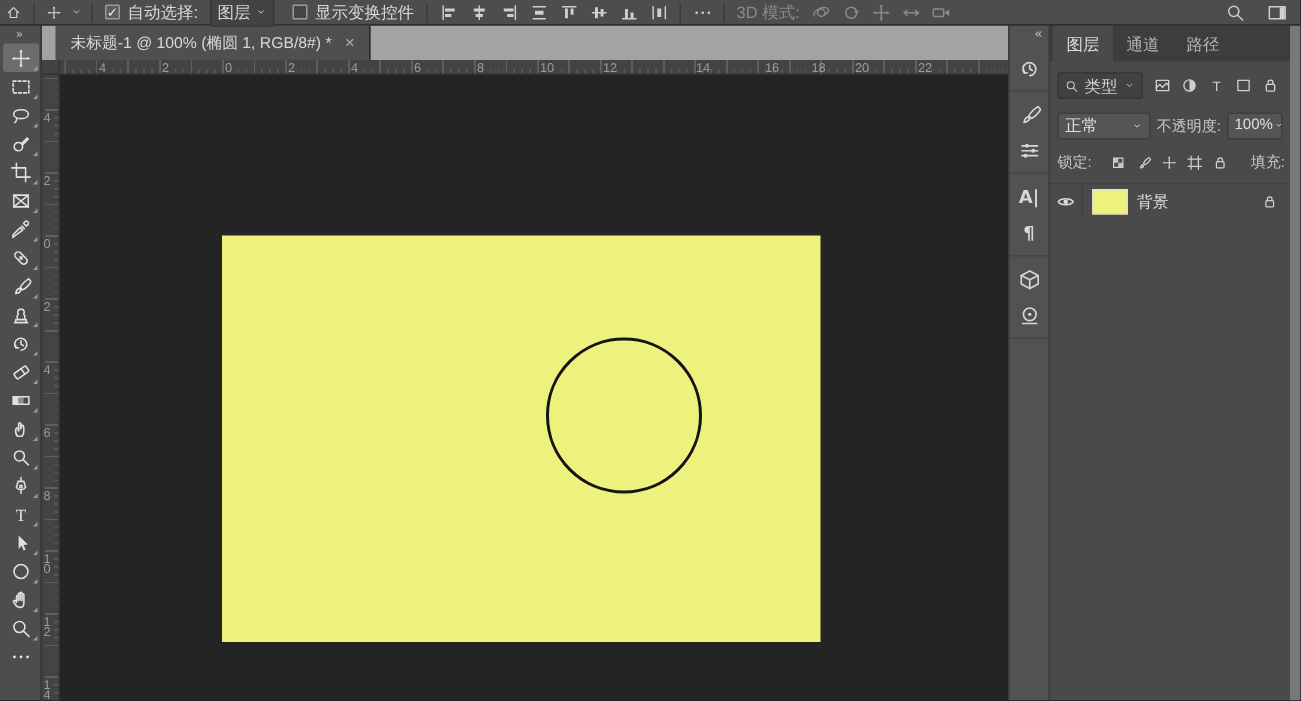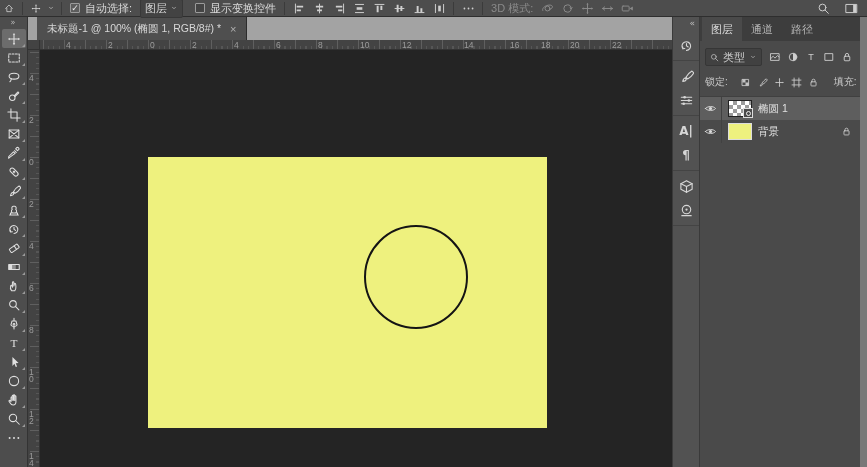--- a/index.html
+++ b/index.html
@@ -672,20 +672,43 @@
             <svg viewBox="0 0 16 16" width="12" height="12" aria-hidden="true">
               <g stroke="currentColor" fill="none" stroke-width="1.2" stroke-linecap="round" stroke-linejoin="round">
                 <rect x="4.3" y="7" width="7.4" height="6" rx="1"></rect>
                 <path d="M5.8 7V5.4a2.2 2.2 0 0 1 4.4 0V7"></path>
               </g>
             </svg>
           </div>
         </div>
     </div>
 
+    <div class="p-row blend-row">
+      <div class="control blend-dd">
+        <span>正常</span>
+        <span id="blend-chev">
+            <svg viewBox="0 0 16 16" width="8" height="8" aria-hidden="true">
+              <g stroke="currentColor" fill="none" stroke-width="1.2" stroke-linecap="round" stroke-linejoin="round">
+                <path d="M5 6.5 8 9.5 11 6.5"></path>
+              </g>
+            </svg>
+          </span>
+      </div>
+      <span class="small-label">不透明度:</span>
+      <div class="control val-box">
+        <span>100%</span>
+        <span id="opacity-chev">
+            <svg viewBox="0 0 16 16" width="7" height="7" aria-hidden="true">
+              <g stroke="currentColor" fill="none" stroke-width="1.2" stroke-linecap="round" stroke-linejoin="round">
+                <path d="M5 6.5 8 9.5 11 6.5"></path>
+              </g>
+            </svg>
+          </span>
+      </div>
+    </div>
 
     <div class="p-row lock-row">
       <span class="small-label">锁定:</span>
       <div class="lock-icons" id="lock-icons">
           <div class="icon-btn">
             <svg viewBox="0 0 16 16" width="11" height="11" aria-hidden="true">
               <g stroke="currentColor" fill="none" stroke-width="1.2" stroke-linecap="round" stroke-linejoin="round">
                 <path class="f" opacity=".9" d="M3.5 3.5h4.5v4.5H3.5zM8 8h4.5v4.5H8z"></path>
                 <rect x="3.5" y="3.5" width="9" height="9"></rect>
               </g>
@@ -723,36 +746,20 @@
           </div>
         </div>
       <span class="small-label" style="margin-left:2px;text-align:center;">填充:</span>
       <div class="control val-box">
         <span>100%</span>
 
       </div>
     </div>
 
     <div class="layers-list" id="layers-list">
-        <div class="layer-row selected">
-          <div class="eye-cell">
-            <svg viewBox="0 0 16 16" width="13" height="13" aria-hidden="true">
-              <g stroke="currentColor" fill="none" stroke-width="1.2" stroke-linecap="round" stroke-linejoin="round">
-                <path d="M1.8 8C4.2 4.8 11.8 4.8 14.2 8 11.8 11.2 4.2 11.2 1.8 8z"></path>
-                <circle class="f" cx="8" cy="8" r="1.9"></circle>
-              </g>
-            </svg>
-          </div>
-          <div class="thumb checker">
-            <span class="shape-badge">
-              <i></i>
-            </span>
-          </div>
-          <div class="layer-name">椭圆 1</div>
-        </div>
         <div class="layer-row">
           <div class="eye-cell">
             <svg viewBox="0 0 16 16" width="13" height="13" aria-hidden="true">
               <g stroke="currentColor" fill="none" stroke-width="1.2" stroke-linecap="round" stroke-linejoin="round">
                 <path d="M1.8 8C4.2 4.8 11.8 4.8 14.2 8 11.8 11.2 4.2 11.2 1.8 8z"></path>
                 <circle class="f" cx="8" cy="8" r="1.9"></circle>
               </g>
             </svg>
           </div>
           <div class="thumb" style="background: rgb(238, 241, 126); border-color: rgb(221, 221, 221);"></div>

